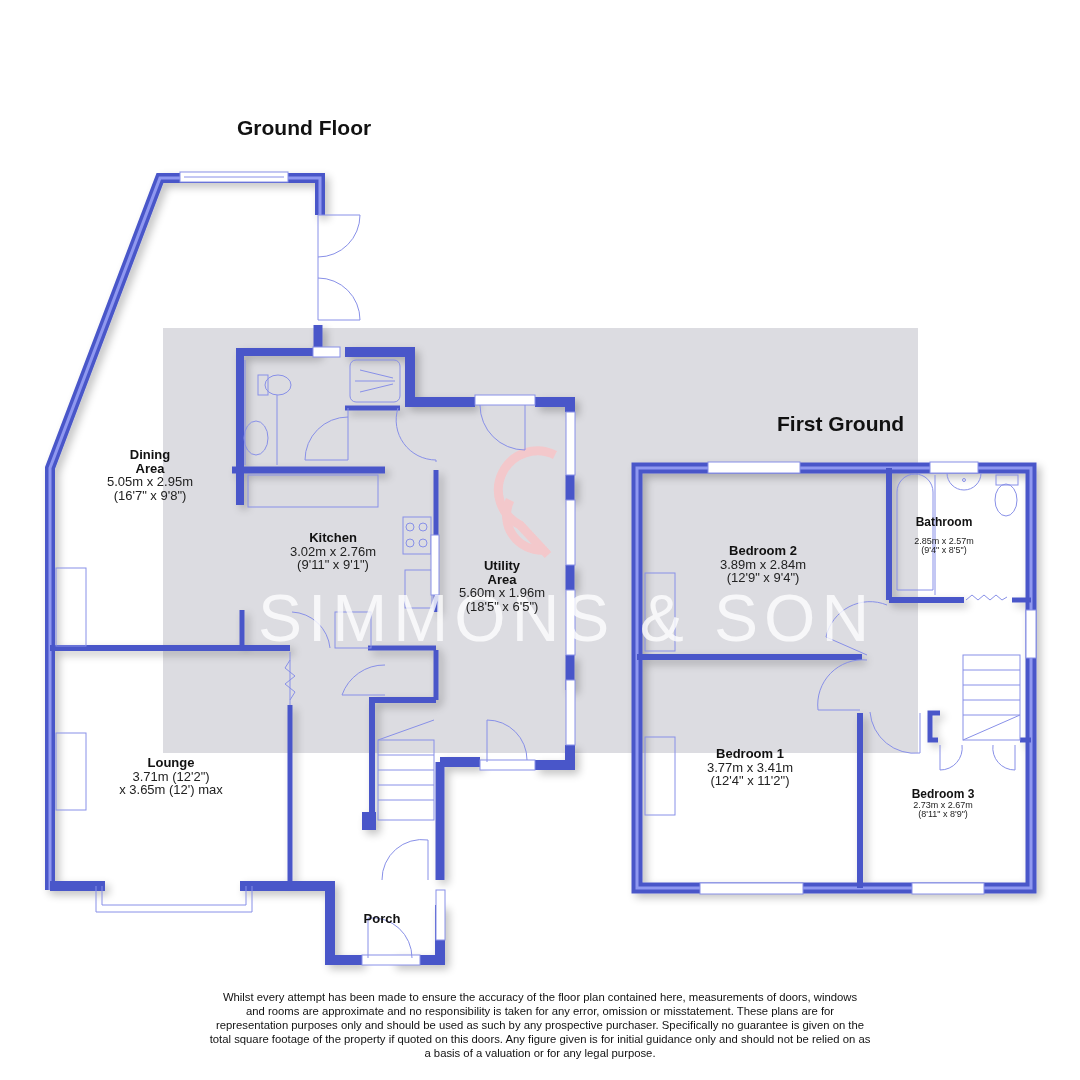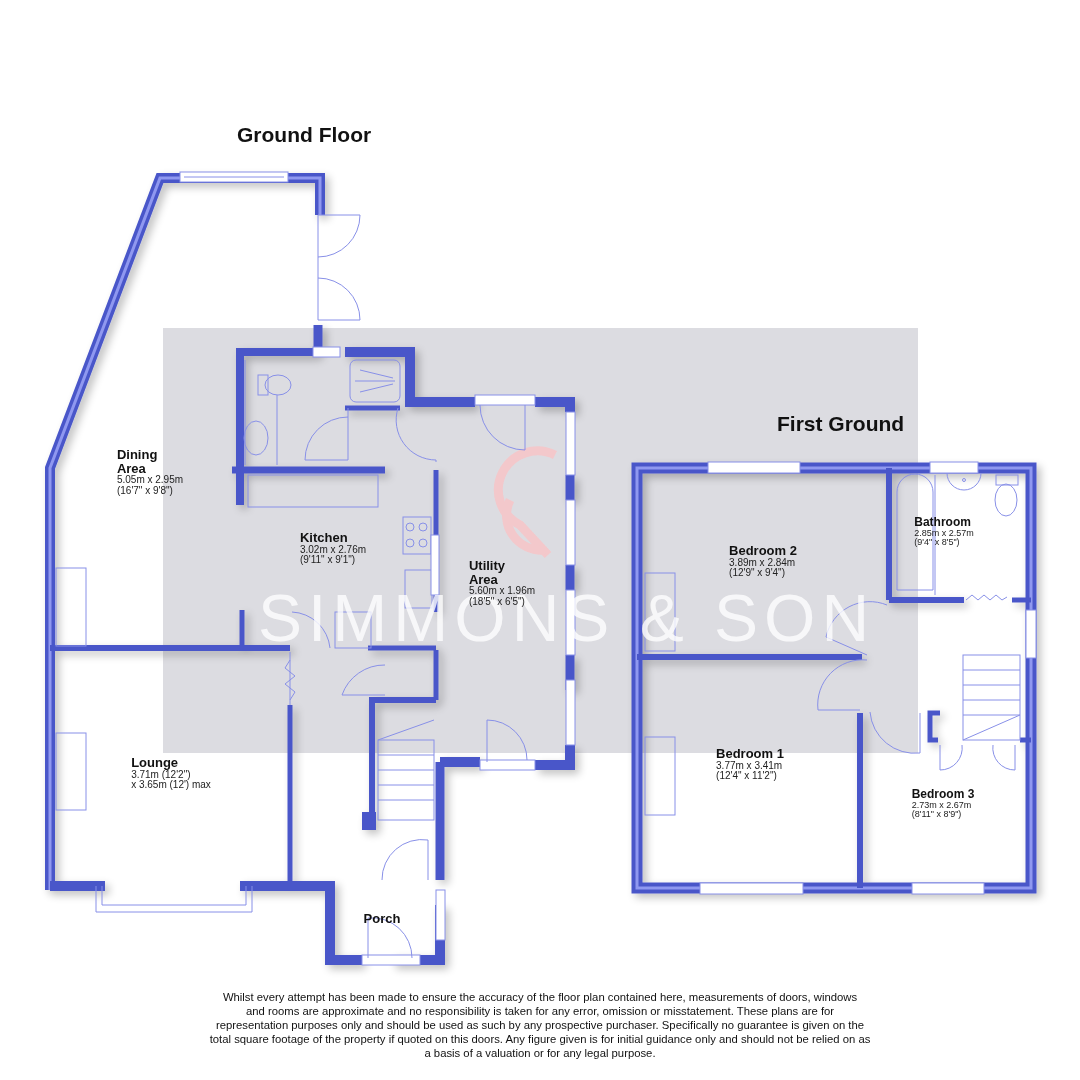--- a/index.html
+++ b/index.html
@@ -1,24 +1,24 @@
 <!DOCTYPE html>
 <html><head>
 <meta charset="utf-8">
 <style>
   html, body { margin:0; padding:0; background:#ffffff; }
   body { width:1080px; height:1080px; position:relative; overflow:hidden;
          font-family:"Liberation Sans", sans-serif; }
   #plan { position:absolute; left:0; top:0; }
   .heading { position:absolute; font-weight:bold; font-size:21px; color:#111;
              font-family:"Liberation Sans", sans-serif; white-space:nowrap; }
-  .room-label { position:absolute; text-align:left; transform:translateX(-50%);
+  .room-label { position:absolute; text-align:center; transform:translateX(-50%);
                 color:#111; line-height:1.05; white-space:nowrap; }
   .room-name { font-weight:bold; font-size:13px; display:block; }
-  .room-dim { font-size:10px; display:block; color:#222; }
+  .room-dim { font-size:13px; display:block; color:#222; }
   .disclaimer { position:absolute; left:150px; top:990px; width:780px; text-align:center;
                 font-size:11.3px; line-height:14px; color:#111; }
   .disclaimer span { display:block; }
   .watermark-text { position:absolute; left:258px; top:580px; font-size:66px;
                     letter-spacing:6px; color:rgba(255,255,255,0.78); font-weight:normal;
                     white-space:nowrap; font-family:"Liberation Sans", sans-serif; }
 </style>
 </head>
 <body>
 
@@ -200,21 +200,21 @@
     <rect x="963" y="655" width="57" height="85"></rect>
     <path d="M963 670 L1020 670 M963 685 L1020 685 M963 700 L1020 700 M963 715 L1020 715 M963 740 L1020 715"></path>
 
     <path d="M940 745 L940 770 A22 22 0 0 0 962 745"></path>
     <path d="M1015 745 L1015 770 A22 22 0 0 1 993 745"></path>
   </g>
 </svg>
 
 <div class="watermark-text">SIMMONS &amp; SON</div>
 
-<div class="heading" style="left:237px; top:123px;">Ground Floor</div>
+<div class="heading" style="left:237px; top:116px;">Ground Floor</div>
 <div class="heading" style="left:777px; top:412px;">First Ground</div>
 
 <div class="room-label" style="left:150px; top:448px;">
   <span class="room-name">Dining</span>
   <span class="room-name">Area</span>
   <span class="room-dim">5.05m x 2.95m</span>
   <span class="room-dim">(16'7" x 9'8")</span>
 </div>
 
 <div class="room-label" style="left:333px; top:531px;">
@@ -241,21 +241,21 @@
 </div>
 
 <div class="room-label" style="left:763px; top:544px;">
   <span class="room-name">Bedroom 2</span>
   <span class="room-dim">3.89m x 2.84m</span>
   <span class="room-dim">(12'9" x 9'4")</span>
 </div>
 
 <div class="room-label" style="left:944px; top:516px;">
   <span class="room-name" style="font-size:12px;">Bathroom</span>
-  <span class="room-dim" style="font-size:9px;">2.85m x 2.57m</span>
+  <span class="room-dim" style="font-size:9px;margin-top:8px;">2.85m x 2.57m</span>
   <span class="room-dim" style="font-size:9px;">(9'4" x 8'5")</span>
 </div>
 
 <div class="room-label" style="left:750px; top:747px;">
   <span class="room-name">Bedroom 1</span>
   <span class="room-dim">3.77m x 3.41m</span>
   <span class="room-dim">(12'4" x 11'2")</span>
 </div>
 
 <div class="room-label" style="left:943px; top:788px;">

